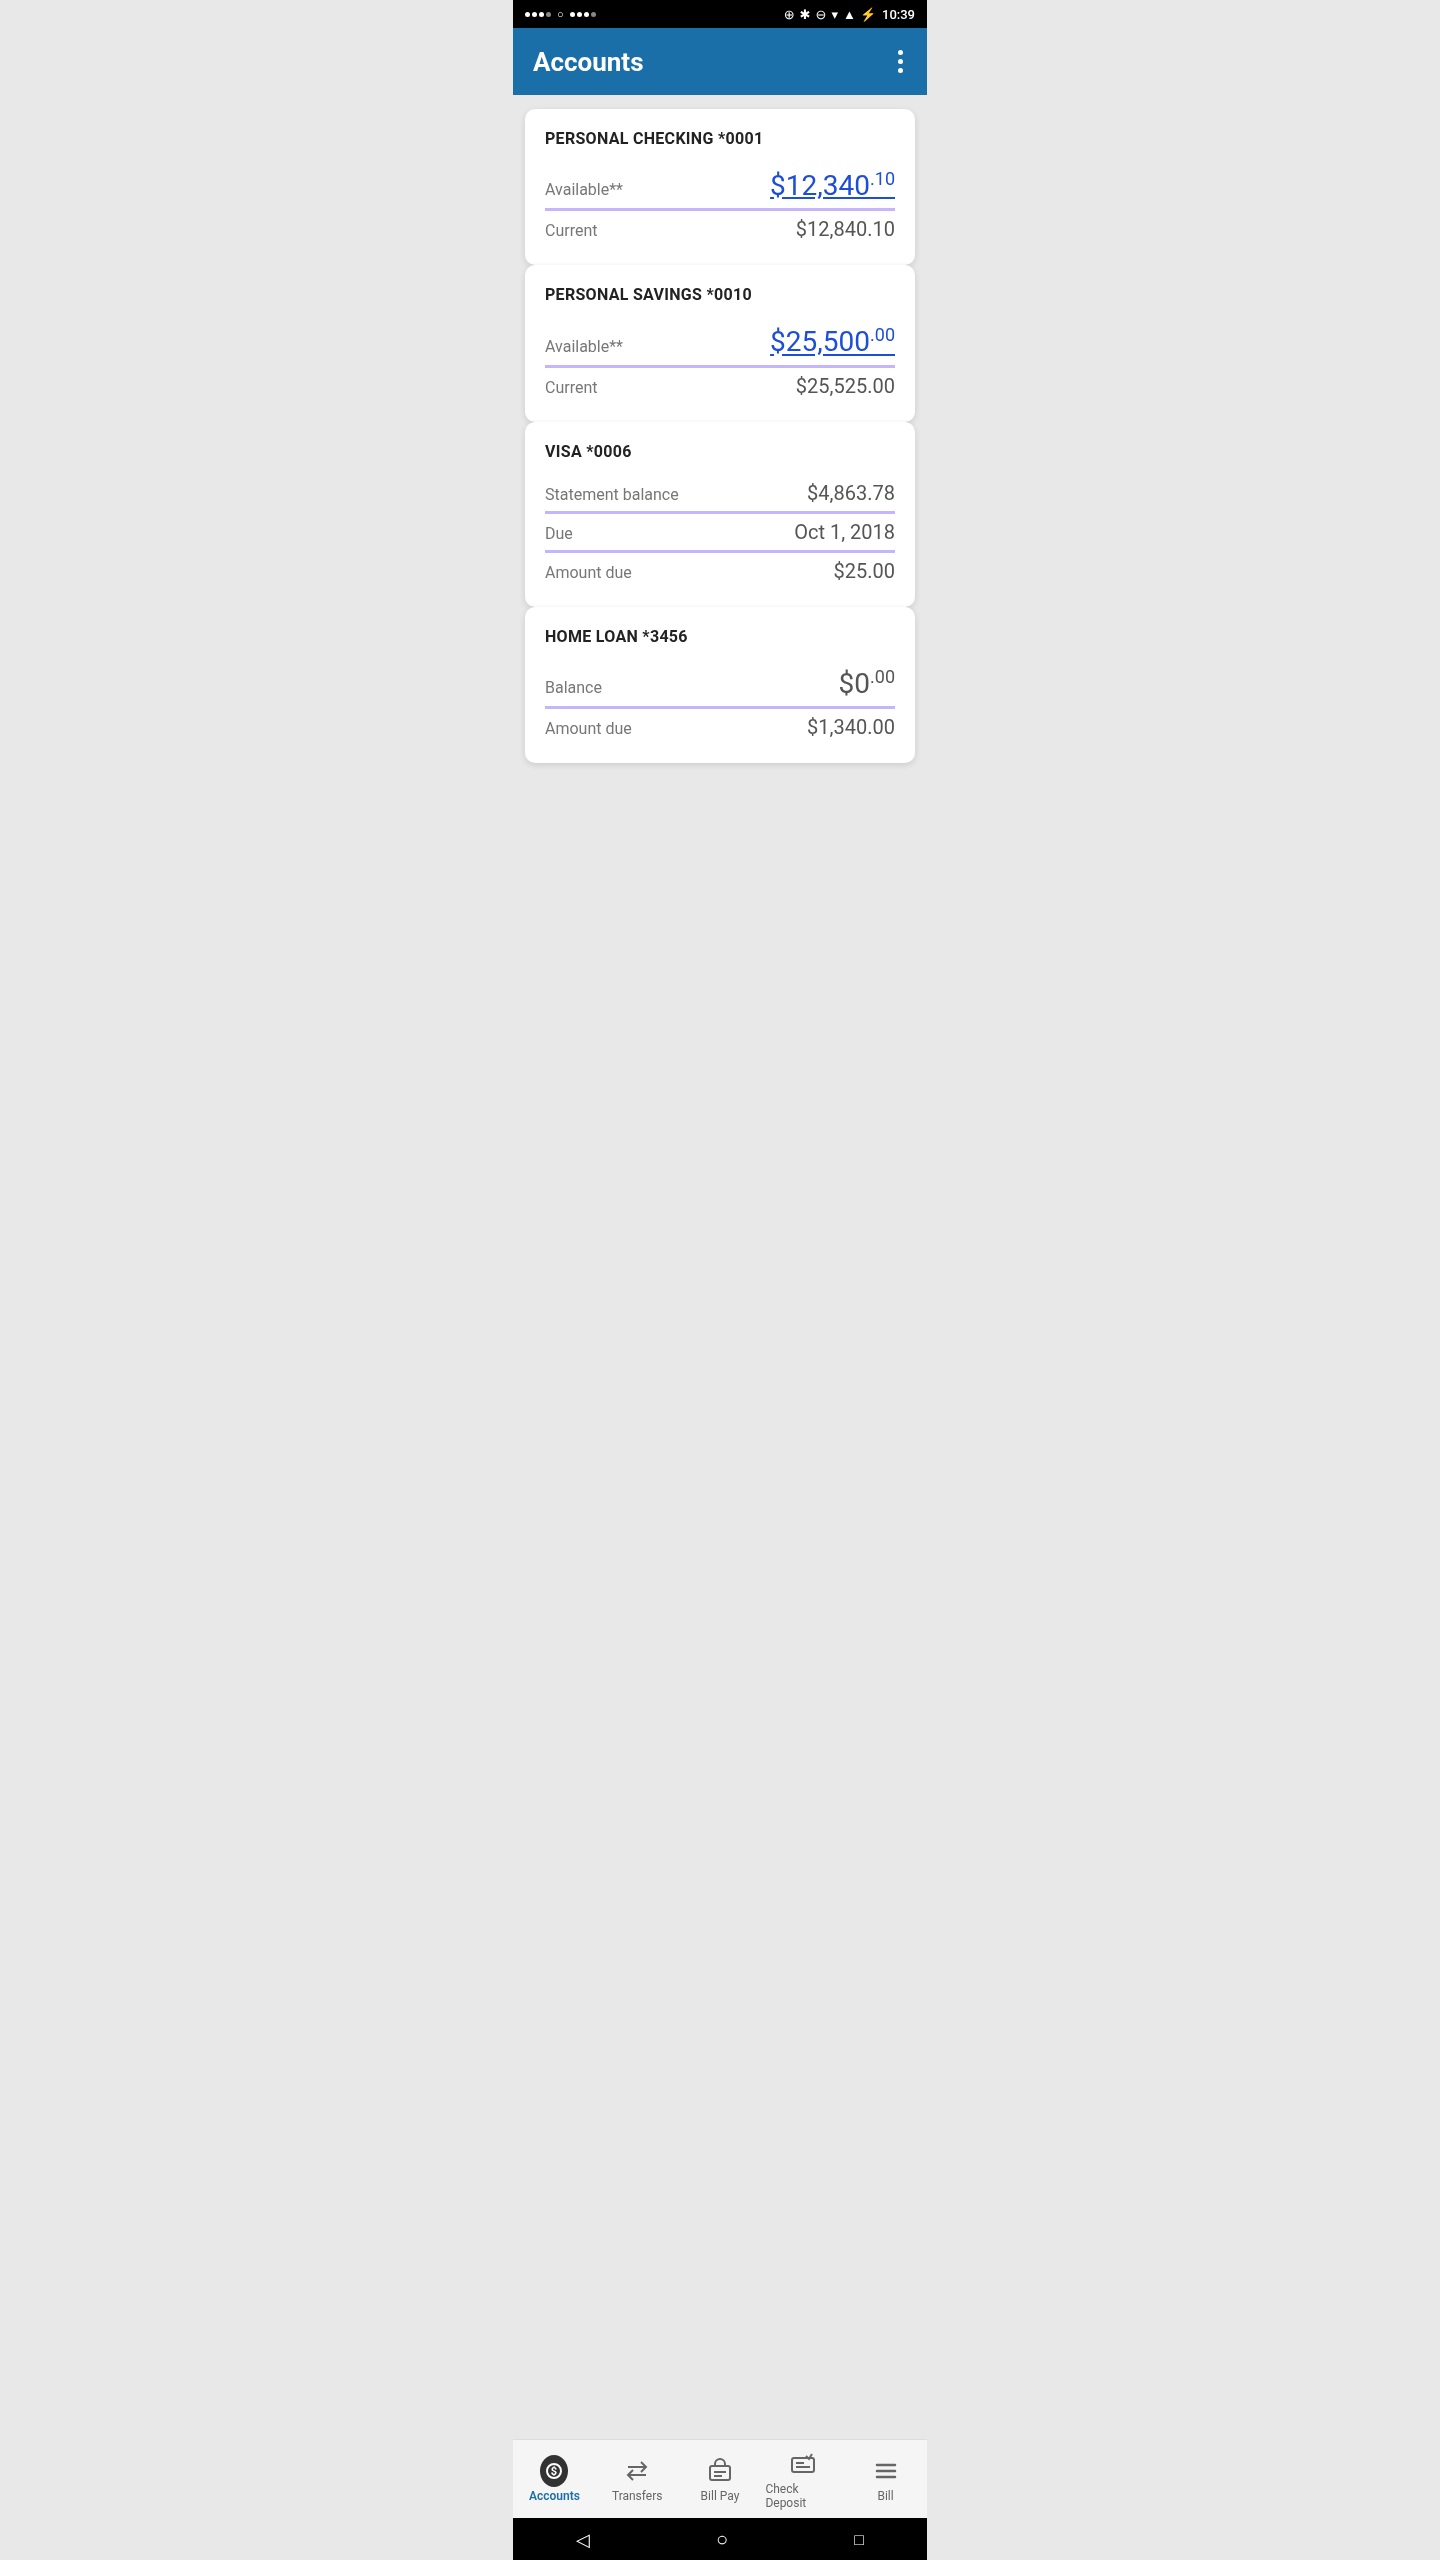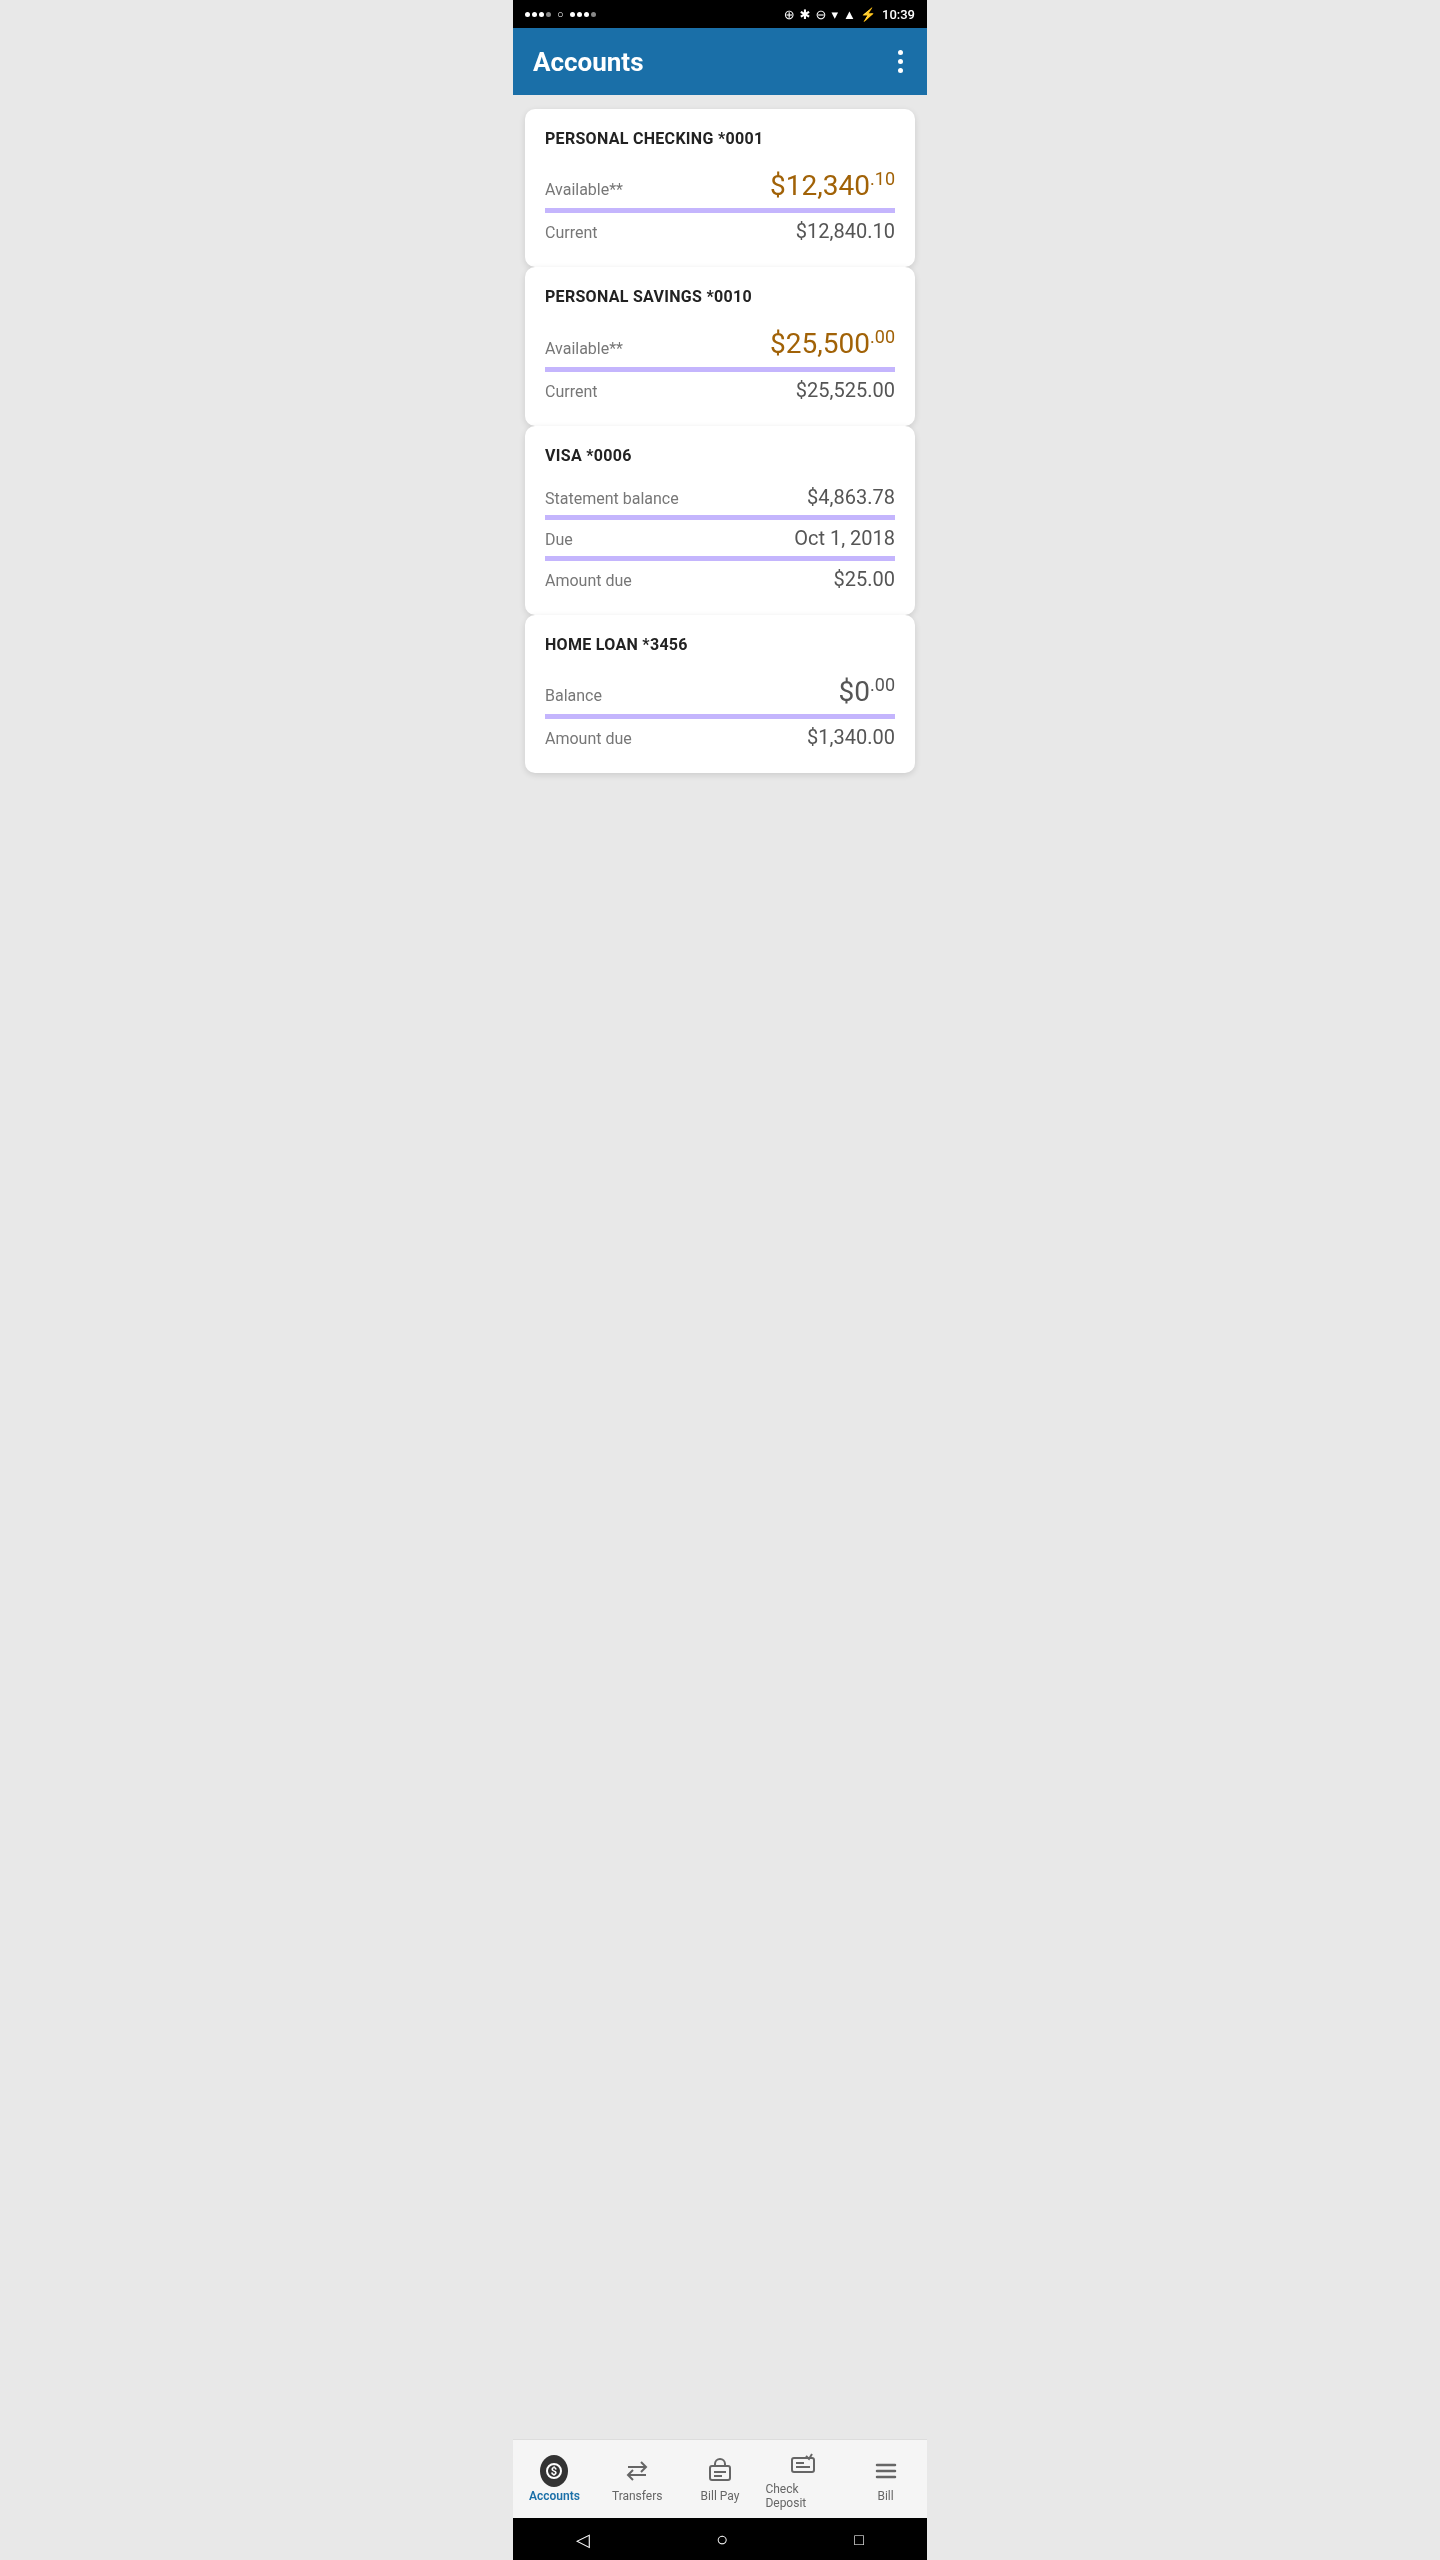--- a/index.html
+++ b/index.html
@@ -99,37 +99,38 @@
       font-weight: 700;
       color: #222;
       margin-bottom: 14px;
       letter-spacing: 0.3px;
     }
     .account-row {
       display: flex;
       align-items: baseline;
       justify-content: space-between;
       padding: 6px 0;
-      border-bottom: 5px solid #c4b5fd;
+      border-bottom: 3px solid #c4b5fd;
     }
     .account-row:last-child {
       border-bottom: none;
     }
     .account-row-label {
       font-size: 16px;
       color: #777;
     }
     .account-row-value {
       font-size: 20px;
       color: #555;
     }
     .account-row-value.large {
       font-size: 28px;
-      color: #a16207;
+      color: #1d4ed8;
       font-weight: 400;
+      text-decoration: underline;
     }
     .account-row-value.large-dark {
       font-size: 28px;
       color: #555;
       font-weight: 400;
     }
     .cents-large {
       font-size: 18px;
       vertical-align: super;
     }

